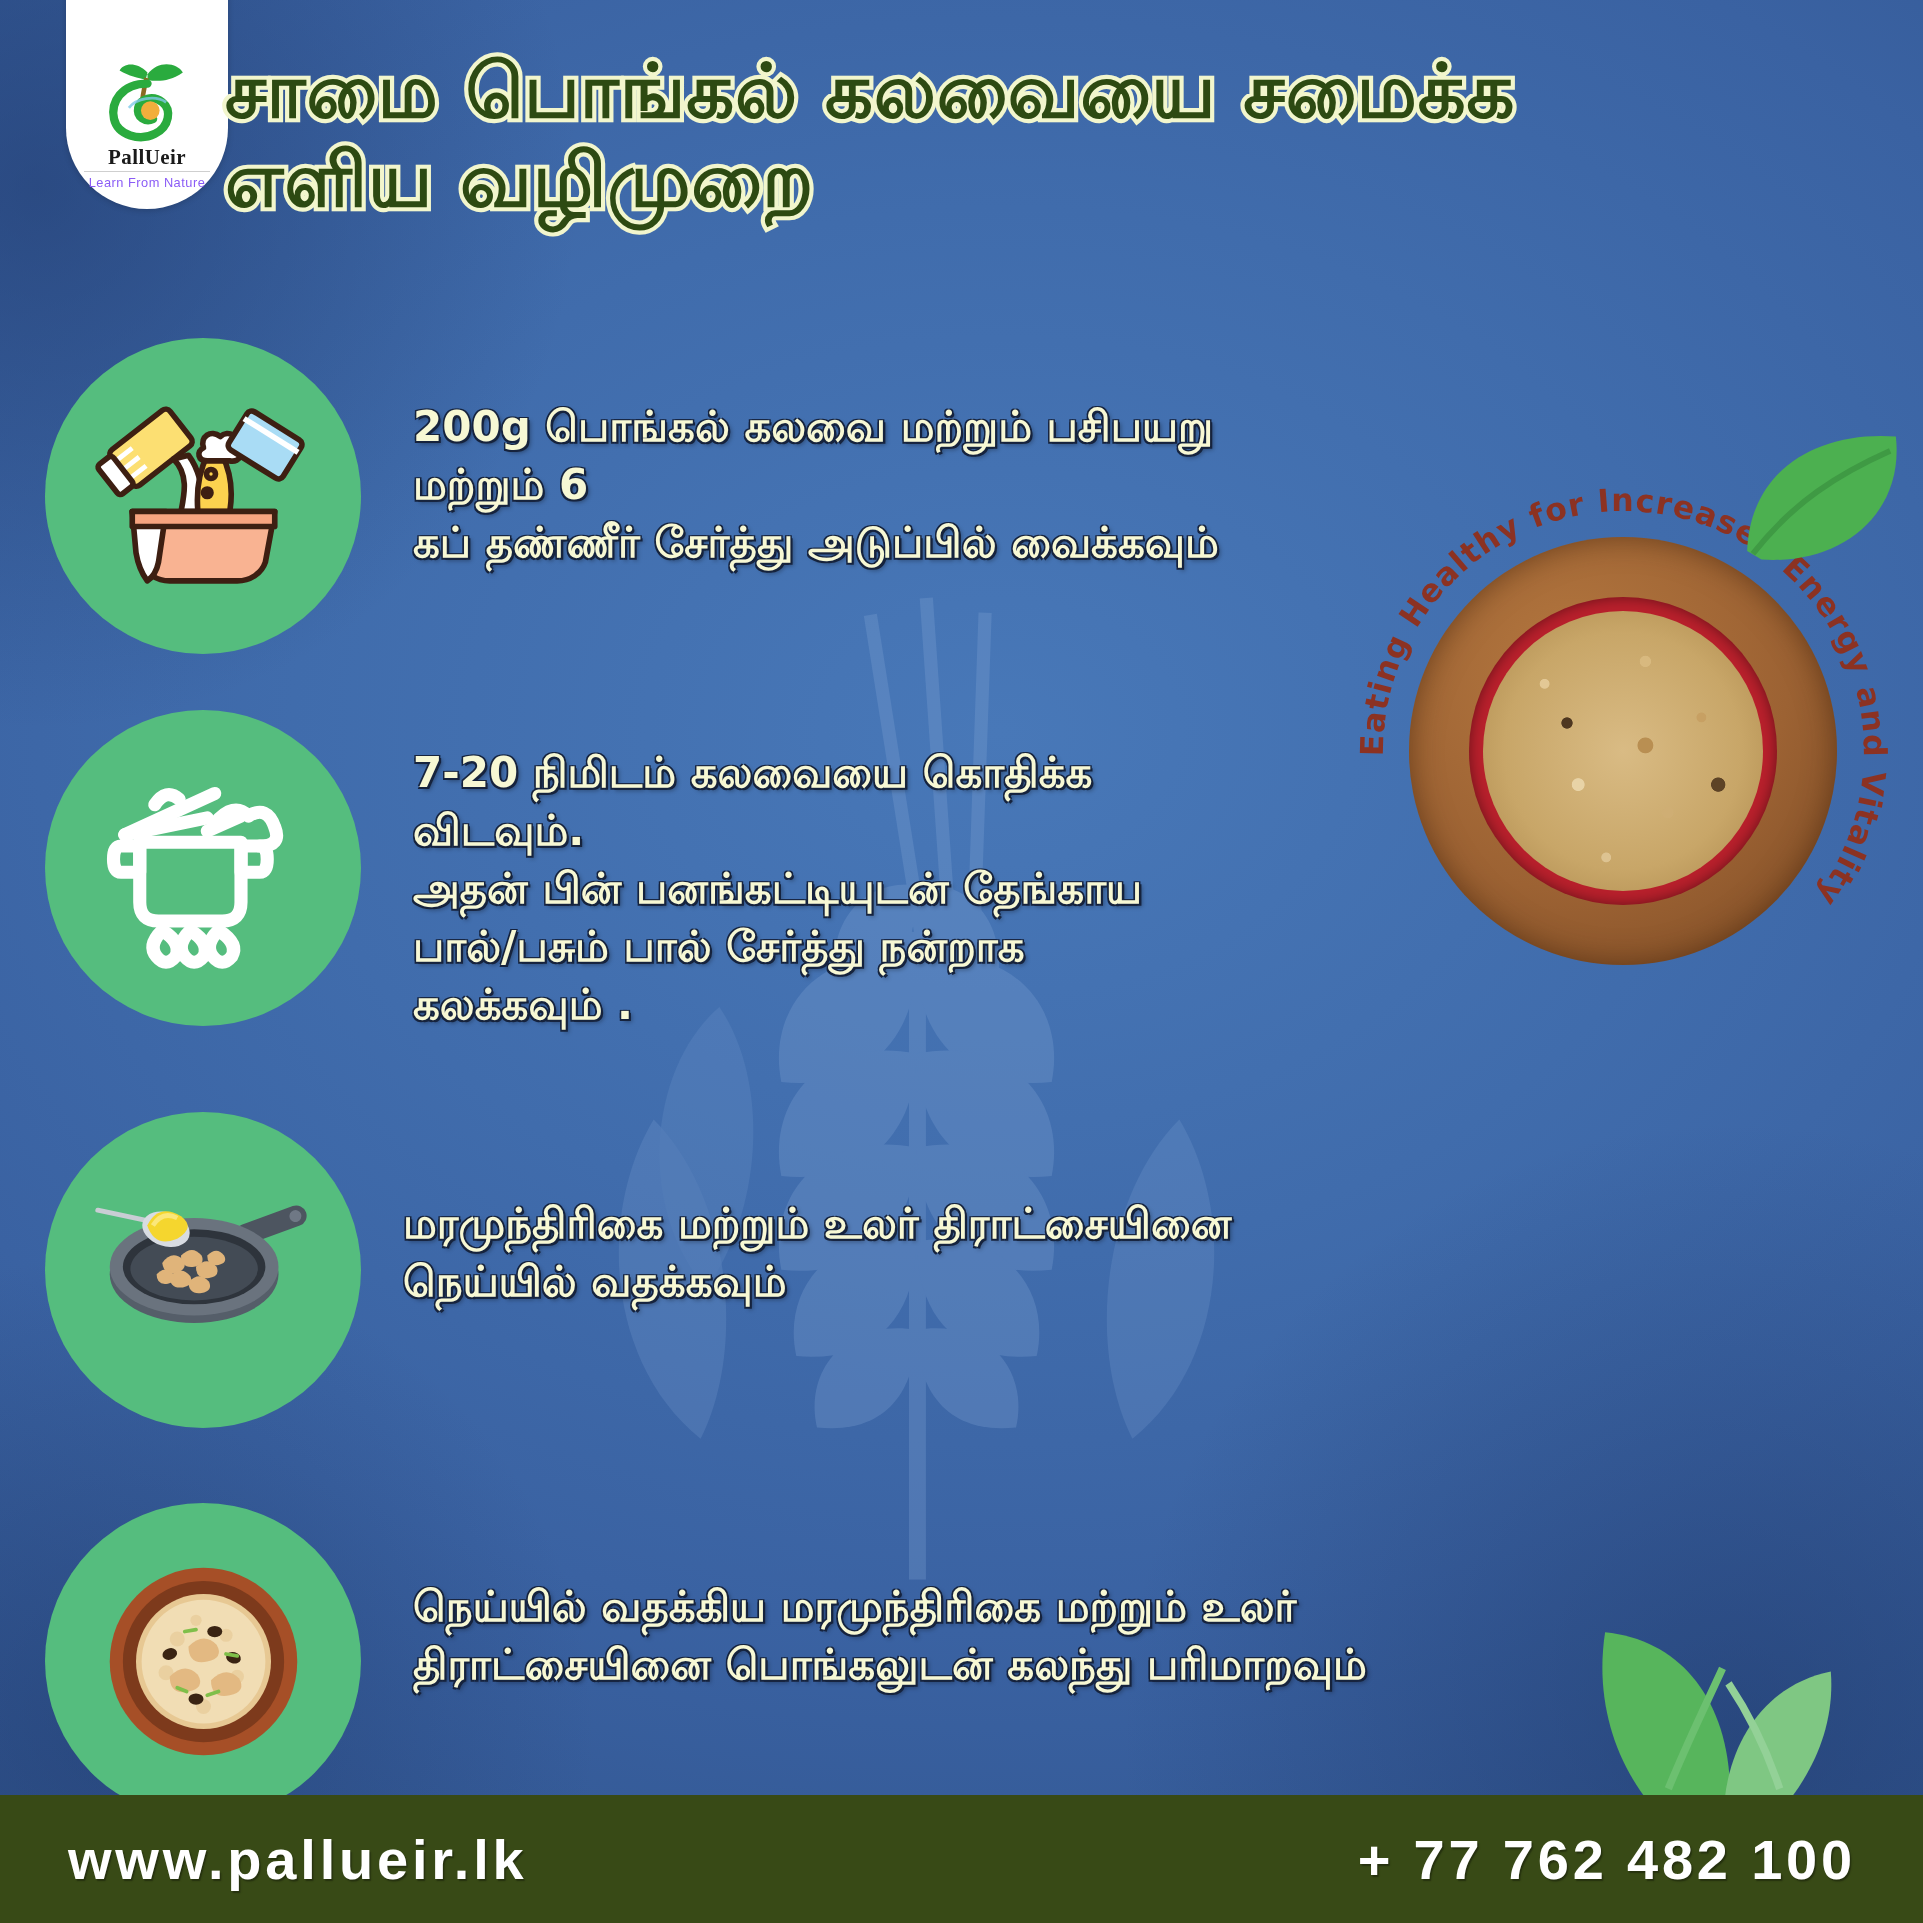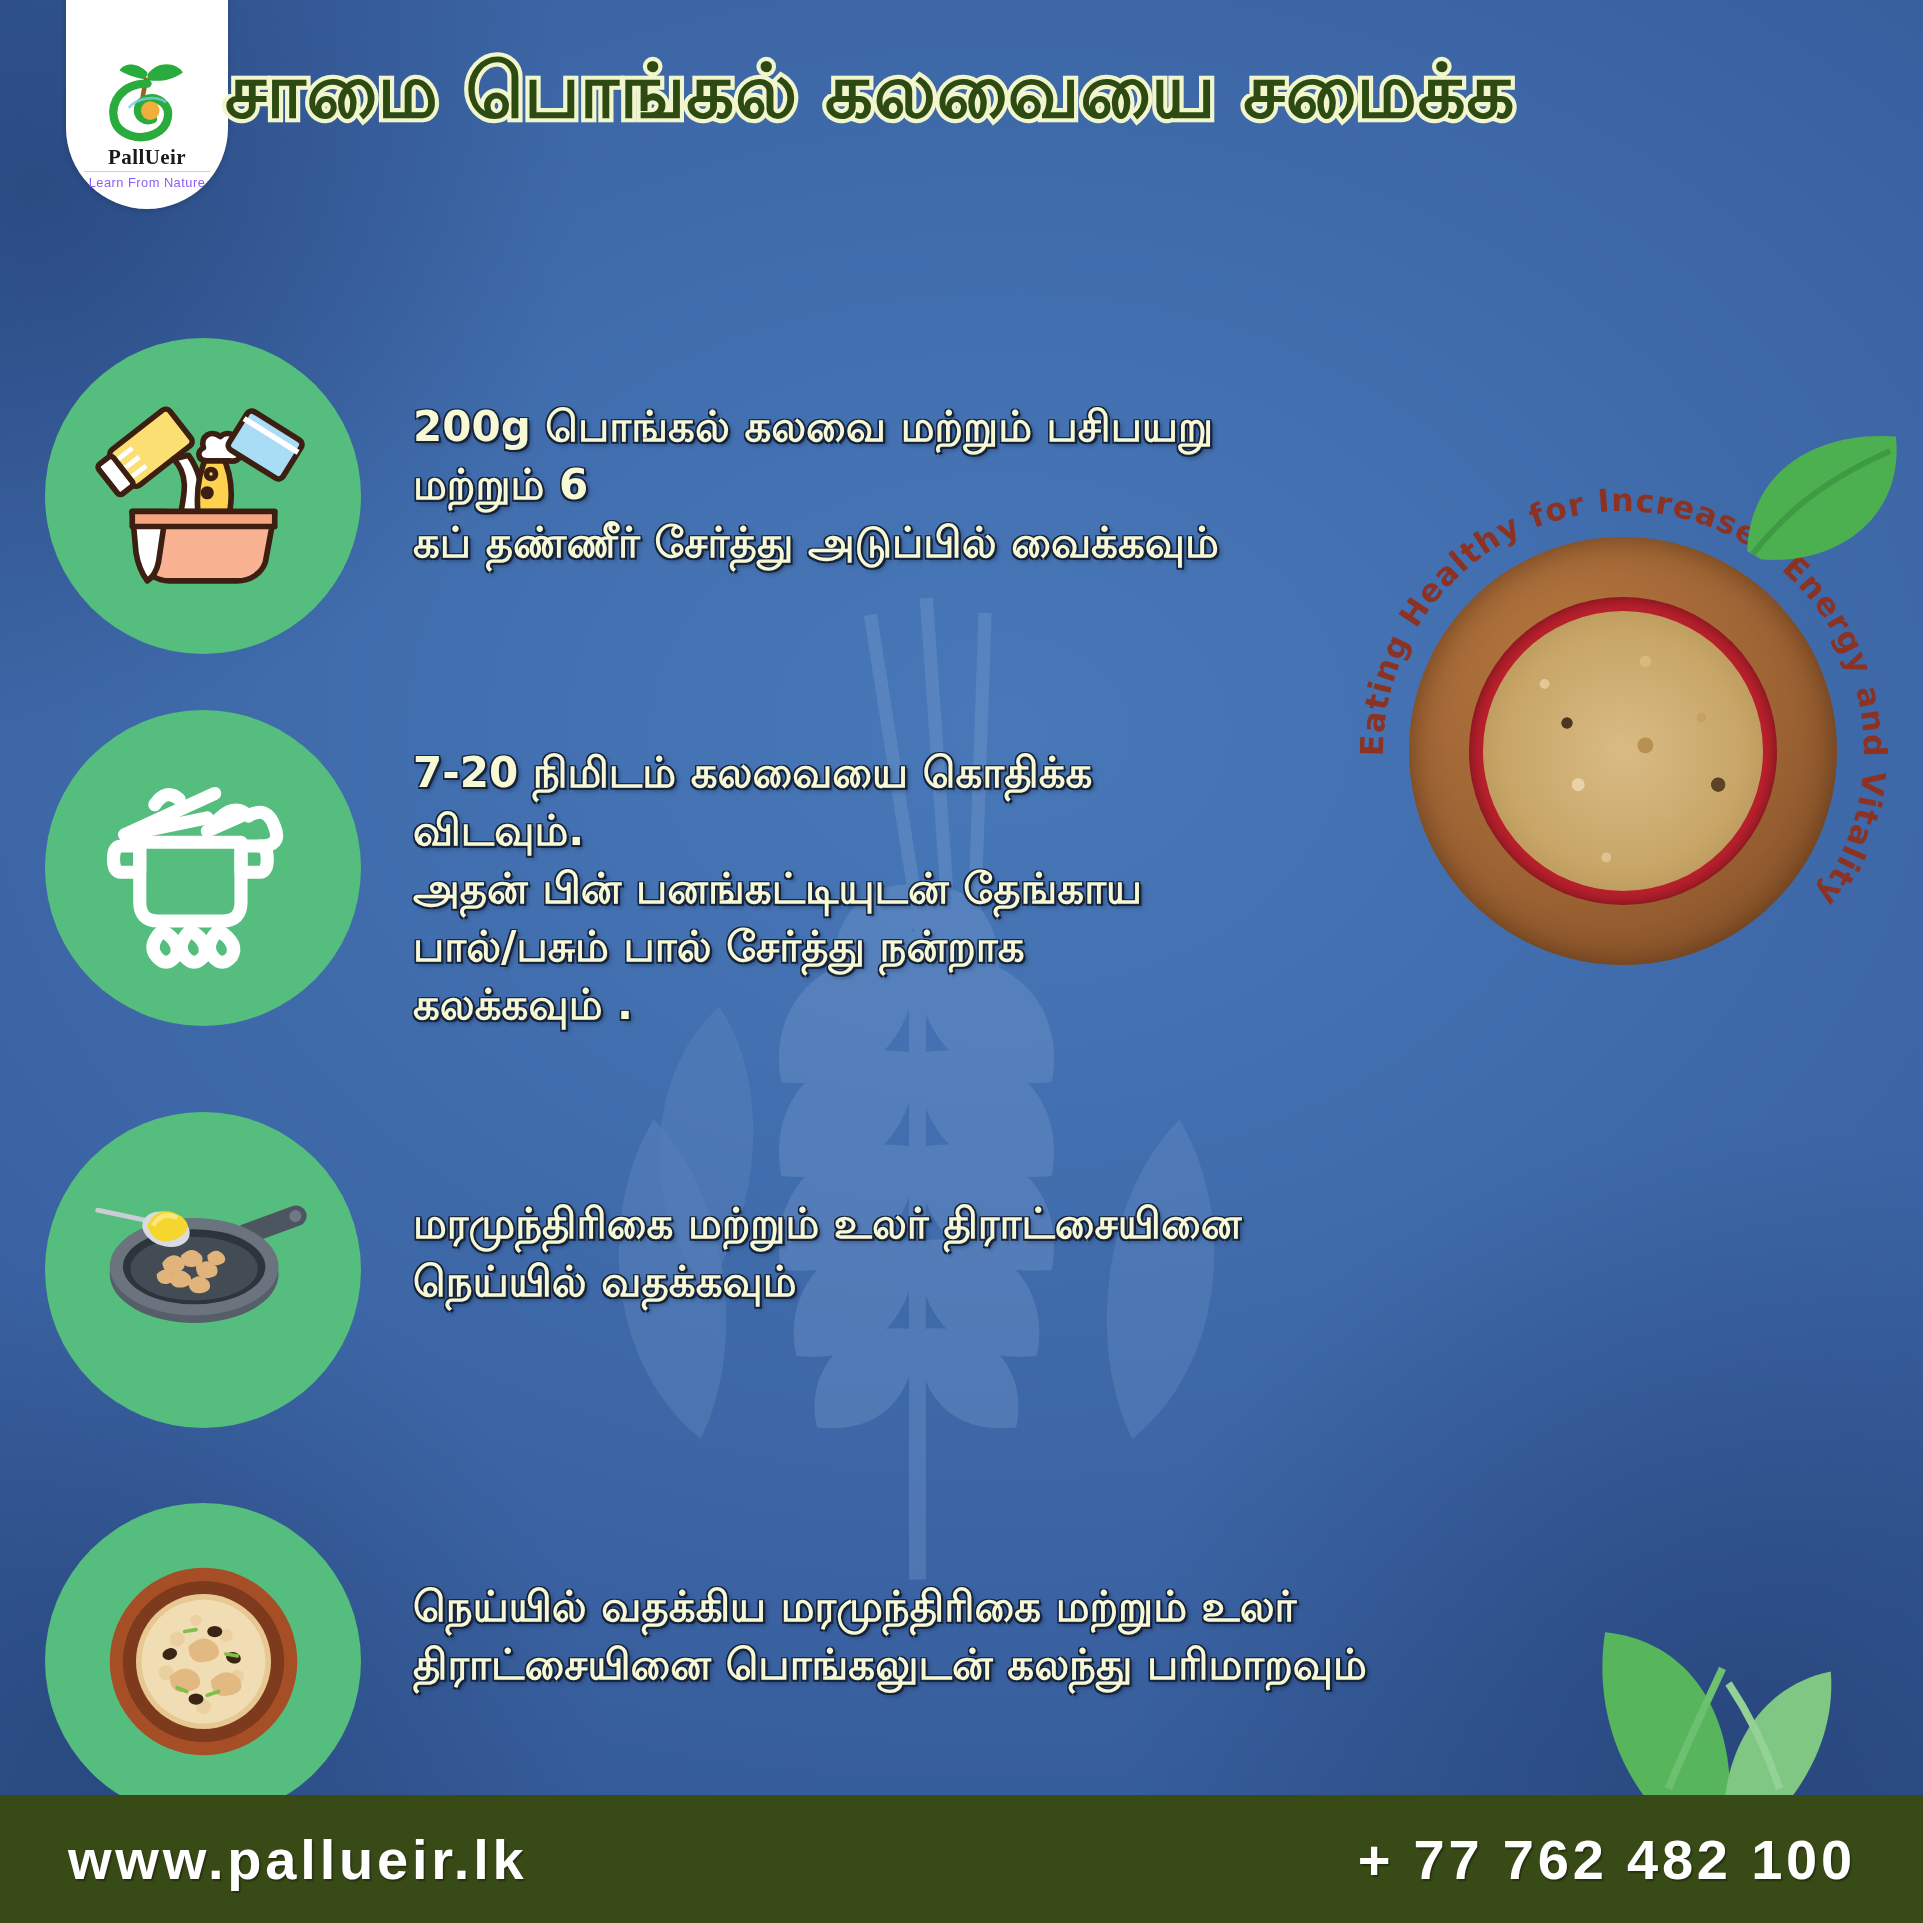--- a/index.html
+++ b/index.html
@@ -245,20 +245,21 @@
       <path d="M48 62 C50 56 58 56 60 62 C61 67 55 70 52 67" fill="#f2ae3c"></path>
       <path d="M30 60 C38 50 58 46 70 54" stroke="#7fc9e8" stroke-width="3" fill="none" opacity=".8"></path>
     </svg>
     <div class="logo-word">PallUeir</div>
     <div class="logo-rule"></div>
     <div class="logo-tag">Learn From Nature</div>
   </div>
 
   <div class="title-block">
     <div class="title-line">சாமை பொங்கல் கலவையை சமைக்க</div>
+    <div class="title-line">எளிய வழிமுறை</div>
   </div>
 
   <div class="step-icon" style="top:338px">
     <svg viewBox="0 0 120 120">
       <g stroke="#3d1f12" stroke-width="3" stroke-linejoin="round">
 
         <g transform="rotate(-38 32 34)">
           <rect x="12" y="22" width="40" height="24" rx="3" fill="#fcdf72"></rect>
           <path d="M12 28h12M12 34h12M12 40h12" stroke="#fff" stroke-width="2.6" fill="none"></path>
           <rect x="3" y="24" width="10" height="20" rx="2" fill="#fff"></rect>
@@ -334,21 +335,21 @@
         <path d="M38 56 q5 -7 11 -2 q3 5 -3 7 q-7 2 -8 -5Z"></path>
         <path d="M48 52 q6 -6 11 0 q2 5 -4 6 q-7 1 -7 -6Z"></path>
         <path d="M56 58 q6 -6 11 0 q2 5 -4 6 q-7 1 -7 -6Z"></path>
         <path d="M42 63 q6 -6 11 0 q2 5 -4 6 q-7 1 -7 -6Z"></path>
         <path d="M52 66 q6 -6 11 0 q2 5 -4 6 q-7 1 -7 -6Z"></path>
         <path d="M35 62 q5 -5 9 0 q2 4 -3 5 q-6 1 -6 -5Z"></path>
         <path d="M62 52 q5 -5 9 0 q2 4 -3 5 q-6 1 -6 -5Z"></path>
       </g>
     </svg>
   </div>
-  <div class="step-text" style="left:413px; top:1195px; width:1052px">மரமுந்திரிகை மற்றும் உலர் திராட்சையினை
+  <div class="step-text" style="left:403px; top:1195px; width:1052px">மரமுந்திரிகை மற்றும் உலர் திராட்சையினை
 நெய்யில் வதக்கவும்</div>
 
   <div class="step-icon" style="top:1503px">
     <svg viewBox="0 0 120 120">
       <circle cx="60" cy="60" r="50" fill="#a64f27"></circle>
       <circle cx="60" cy="60" r="43" fill="#7d3a1c"></circle>
       <circle cx="60" cy="60" r="36" fill="#e7c893"></circle>
       <circle cx="60" cy="60" r="33" fill="#f1ddb4"></circle>
       <g fill="#ead0a0">
         <circle cx="46" cy="48" r="4"></circle>

